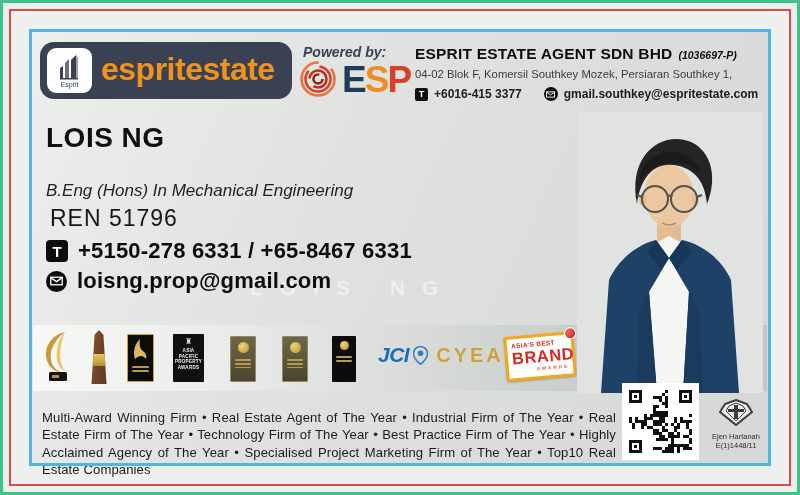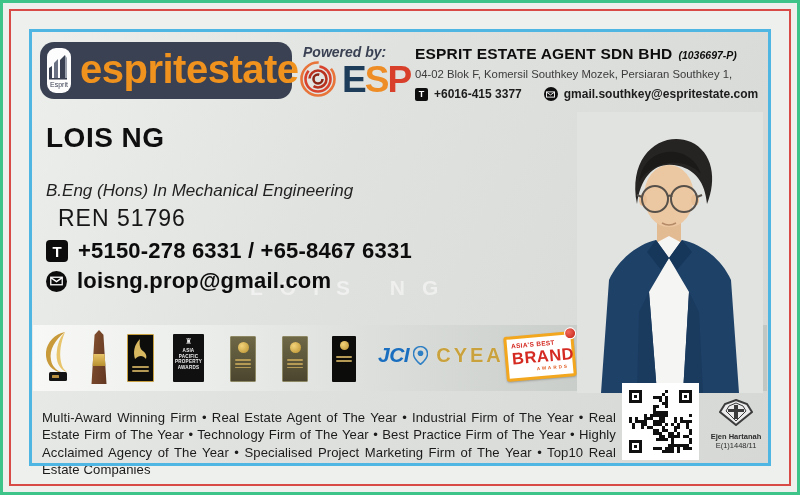--- a/index.html
+++ b/index.html
@@ -12,21 +12,21 @@
   .frame-red   { inset:9px;  border:2px solid #d84a45; }
   .frame-blue  { inset:29px; border:3px solid #4fb6e3; }
   .content-bg  { position:absolute; inset:32px; background:linear-gradient(115deg,#ecefeb 0%,#e0e2df 40%,#d5d8d5 100%); z-index:0; }
 
   
   .logo-bar { position:absolute; left:40px; top:42px; width:252px; height:57px; background:#3a4153;
               border-radius:14px; display:flex; align-items:center; padding-left:7px; gap:9px; z-index:2; }
   .logo-badge { width:45px; height:45px; background:#fdfdfd; border-radius:9px; display:flex; flex-direction:column;
                 align-items:center; justify-content:center; }
   .logo-badge-label { font-size:7px; color:#3a4153; margin-top:1px; }
-  .logo-text { color:#f0921e; font-size:40px; font-weight:800; letter-spacing:-0.5px; margin-top:-3px; }
+  .logo-text { color:#f0921e; font-size:32px; font-weight:800; letter-spacing:-0.5px; margin-top:-3px; }
   .powered { position:absolute; left:303px; top:44px; font-size:14px; font-style:italic; font-weight:600; color:#3a4153; z-index:2; }
   .esp-row { position:absolute; left:299px; top:60px; display:flex; align-items:center; z-index:2; }
   .esp-letters { font-size:37px; font-weight:800; letter-spacing:-2px; margin-left:5px; line-height:1; }
   .esp-e { color:#1e3d5a; } .esp-s { color:#ee8c25; } .esp-p { color:#d8402c; }
 
   
   .company { position:absolute; left:415px; top:45px; width:352px; z-index:2; color:#0d0d0d; }
   .company-name-row { display:flex; align-items:baseline; gap:6px; }
   .company-name { font-size:15.5px; font-weight:800; letter-spacing:0.2px; }
   .company-reg { font-size:10.5px; font-weight:700; font-style:italic; }
@@ -35,21 +35,21 @@
   .company-contact { display:flex; align-items:center; gap:6px; margin-top:5px; font-size:12px; font-weight:700; color:#1c1c1c; }
   .sq-icon { width:13px; height:13px; background:#0e0e0e; border-radius:2px; color:#fff; font-size:9px; font-weight:800;
              display:inline-flex; align-items:center; justify-content:center; flex:0 0 auto; }
   .rd-icon { width:14px; height:14px; background:#0e0e0e; border-radius:50%; display:inline-flex; align-items:center;
              justify-content:center; flex:0 0 auto; margin-left:16px; }
 
   
   .agent-name { position:absolute; left:46px; top:122px; font-size:28px; font-weight:800; color:#0f0f0f; letter-spacing:0.5px; z-index:2; }
   .agent-role { position:absolute; left:46px; top:159px; font-size:17px; font-style:italic; color:#222; z-index:2; }
   .agent-qual { position:absolute; left:46px; top:181px; font-size:17px; font-style:italic; color:#222; z-index:2; }
-  .agent-ren  { position:absolute; left:58px; top:205px; font-size:23px; color:#161616; letter-spacing:1px; z-index:2; }
+  .agent-ren  { position:absolute; left:50px; top:205px; font-size:23px; color:#161616; letter-spacing:1px; z-index:2; }
   .contact-row { position:absolute; left:46px; display:flex; align-items:center; gap:10px; z-index:2; }
   .contact-row.phones { top:238px; }
   .contact-row.email  { top:268px; }
   .big-sq-icon { width:22px; height:22px; background:#0c0c0c; border-radius:4px; color:#fff; font-size:15px; font-weight:800;
                  display:flex; align-items:center; justify-content:center; }
   .big-rd-icon { width:21px; height:21px; background:#0c0c0c; border-radius:50%; display:flex; align-items:center; justify-content:center; }
   .contact-text { font-size:22px; font-weight:800; color:#0c0c0c; letter-spacing:0.2px; }
   .watermark { position:absolute; left:250px; top:276px; font-size:21px; font-weight:600; letter-spacing:17px;
                color:rgba(255,255,255,0.5); z-index:1; }
 
@@ -88,21 +88,21 @@
 
   
   .qr-box { position:absolute; left:622px; top:383px; width:77px; height:77px; background:#fff; z-index:5; }
   .qr-inner { position:absolute; inset:7px; }
   .qr-grid { position:absolute; inset:0; display:grid; grid-template-columns:repeat(21,1fr); grid-template-rows:repeat(21,1fr); }
   .qr-grid div { background:#101010; }
   .qr-finder { position:absolute; width:13px; height:13px; border:3.4px solid #101010; }
   .qr-finder::after { content:""; position:absolute; inset:1.8px; background:#101010; }
   .qr-finder.tl { left:0; top:0; } .qr-finder.tr { right:0; top:0; } .qr-finder.bl { left:0; bottom:0; }
   .ejen { position:absolute; left:706px; top:399px; width:60px; text-align:center; z-index:5; color:#2b2b2b; }
-  .ejen-label { font-size:7.5px; font-weight:700; margin-top:2px; }
+  .ejen-label { font-size:7.5px; font-weight:400; margin-top:2px; }
   .ejen-no { font-size:7.5px; }
 
   
   .accolades { position:absolute; left:42px; top:409px; width:574px; font-size:13.1px; line-height:1.33;
                color:#1b1b1b; text-align:justify; letter-spacing:0.1px; z-index:2; }
 </style>
 </head>
 <body>
 
 <div class="card">

